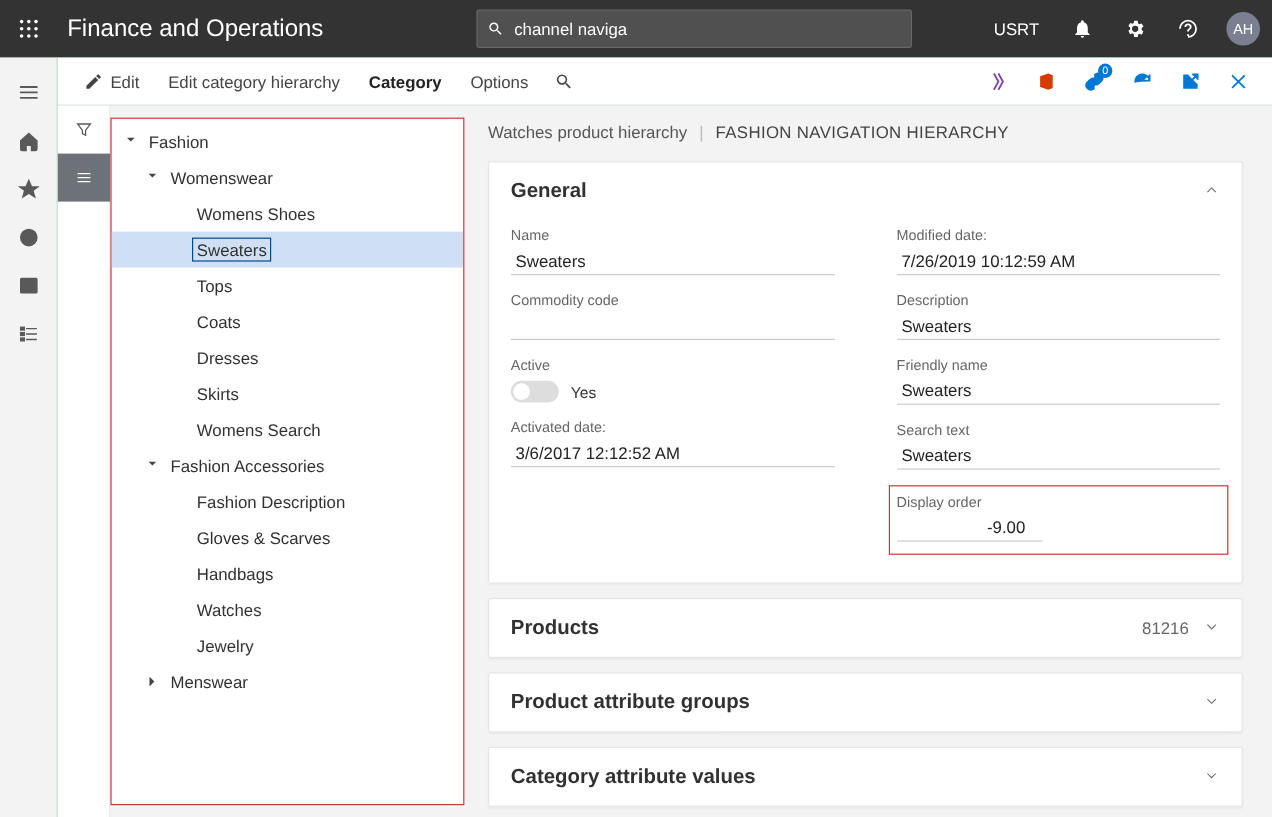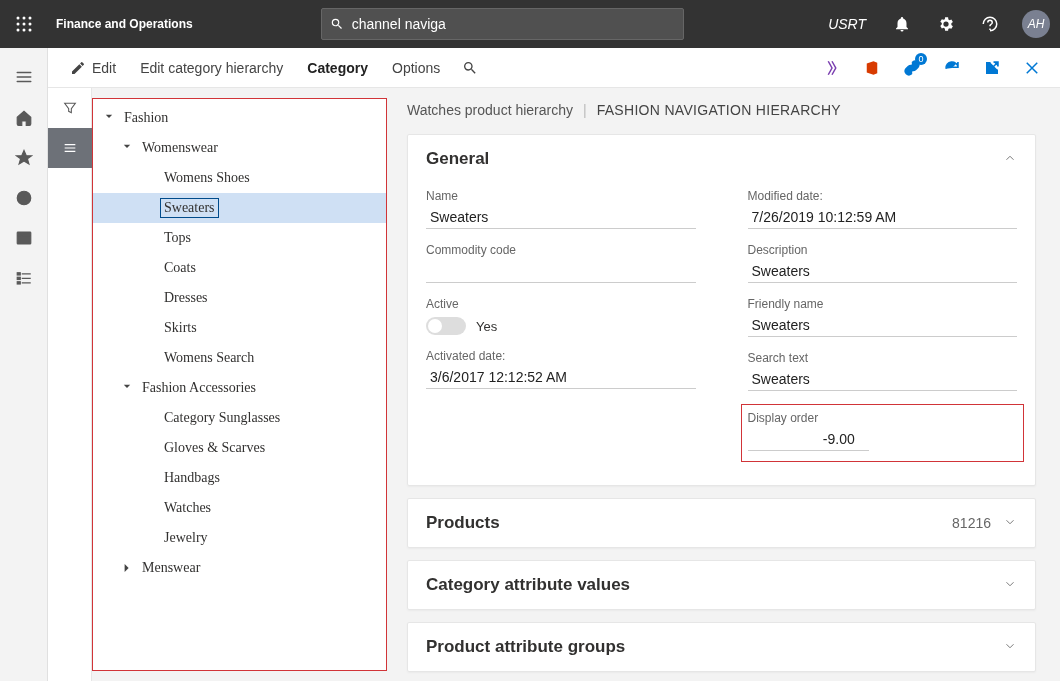--- a/index.html
+++ b/index.html
@@ -2,26 +2,26 @@
 <html><head>
 <meta charset="utf-8">
 <style>
 * { box-sizing: border-box; margin: 0; padding: 0; font-family: "Segoe UI", Arial, sans-serif; }
 body { width: 1060px; height: 681px; background: #f3f3f3; overflow: hidden; font-size: 13px; color: #323130; }
 
 
 .topbar { height: 48px; background: #333333; display: flex; align-items: center; color: #fff; }
 .waffle { width: 48px; height: 48px; display: flex; align-items: center; justify-content: center; cursor: pointer; }
 .waffle svg { fill: #fff; }
-.app-title { font-size: 12px; font-weight: 700; margin-left: 8px; }
+.app-title { font-size: 20px; font-weight: 400; margin-left: 8px; }
 .searchbox { margin-left: 128px; width: 363px; height: 32px; background: #505050; border: 1px solid #666; border-radius: 2px; display: flex; align-items: center; padding: 0 8px; color: #fff; }
 .searchbox svg { fill: #fff; width: 14px; height: 14px; margin-right: 8px; }
 .searchbox input { background: transparent; border: none; outline: none; color: #fff; font-size: 14px; flex: 1; }
 .top-right { margin-left: auto; display: flex; align-items: center; height: 48px; }
-.top-right > * { height: 48px; display: flex; align-items: center; justify-content: center; cursor: pointer; font-style: italic; }
+.top-right > * { height: 48px; display: flex; align-items: center; justify-content: center; cursor: pointer; }
 .company { padding: 0 14px; font-size: 14px; }
 .icon-btn { width: 44px; }
 .icon-btn svg { fill: #fff; width: 18px; height: 18px; }
 .avatar { width: 48px; }
 .avatar-circle { width: 28px; height: 28px; border-radius: 50%; background: #7a8091; color: #fff; display: flex; align-items: center; justify-content: center; font-size: 12px; }
 
 
 .workspace { display: flex; height: calc(681px - 48px); }
 .leftrail { width: 48px; background: #f3f3f3; border-right: 1px solid #e0e0e0; display: flex; flex-direction: column; align-items: center; padding-top: 10px; gap: 4px; }
 .leftrail .rb { width: 40px; height: 36px; display: flex; align-items: center; justify-content: center; cursor: pointer; border-radius: 2px; }
@@ -48,21 +48,21 @@
 .vt-btn.active svg { stroke: #fff; fill: none; }
 
 .treebox { width: 295px; background: #fff; margin: 10px 0 10px 0; border: 1px solid #d13438; padding: 4px 0 8px 0; overflow-y: auto; }
 .tree-node { height: 30px; display: flex; align-items: center; padding-left: 8px; font-size: 14px; cursor: pointer; white-space: nowrap; }
 .tree-caret { width: 12px; display: inline-flex; justify-content: center; align-items: center; margin-right: 6px; }
 .tree-caret svg { width: 8px; height: 8px; fill: #444; }
 .tree-node.level-0 { padding-left: 10px; }
 .tree-node.level-1 { padding-left: 28px; align-items: center; }
 .tree-node.level-2 { padding-left: 50px; }
 .tree-node.selected { background: #cfe0f4; }
-.tree-label { padding: 1px 3px; font-family: Liberation Serif, serif; }
+.tree-label { padding: 1px 3px; }
 .tree-node.selected .tree-label { outline: 1px solid #004b8b; }
 
 .formarea { flex: 1; padding: 14px 24px 0 20px; overflow-y: auto; }
 .breadcrumb { display: flex; align-items: center; gap: 10px; font-size: 14px; color: #555; margin-bottom: 16px; }
 .breadcrumb .sep { color: #bbb; }
 .breadcrumb .current { color: #444; letter-spacing: .3px; }
 
 .panel { background: #fff; border: 1px solid #e6e6e6; border-radius: 2px; margin-bottom: 12px; box-shadow: 0 1px 2px rgba(0,0,0,0.04); }
 .panel-header { height: 48px; display: flex; align-items: center; padding: 0 18px; cursor: pointer; }
 .panel-title { font-size: 17px; font-weight: 600; color: #323130; flex: 1; }
@@ -283,21 +283,21 @@
         <div class="tree-node level-1">
             <span class="tree-caret">
               <svg viewBox="0 0 10 10">
                 <path d="M1 1l4 4 4-4z"></path>
               </svg>
             </span>
             <span class="tree-label">Fashion Accessories</span>
           </div>
         <div class="tree-node level-2">
             <span class="tree-caret"></span>
-            <span class="tree-label">Category Sunglasses</span>
+            <span class="tree-label">Fashion Description</span>
           </div>
         <div class="tree-node level-2">
             <span class="tree-caret"></span>
             <span class="tree-label">Gloves &amp; Scarves</span>
           </div>
         <div class="tree-node level-2">
             <span class="tree-caret"></span>
             <span class="tree-label">Handbags</span>
           </div>
         <div class="tree-node level-2">
@@ -384,32 +384,32 @@
             <span class="panel-title">Products</span>
             <span class="panel-count">81216</span>
             <span class="panel-chev"><svg viewBox="0 0 24 24">
                   <path d="M6 9l6 6 6-6"></path>
                 </svg></span>
           </div>
         </div>
 
         <div class="panel">
           <div class="panel-header">
+            <span class="panel-title">Product attribute groups</span>
+            <span class="panel-chev"><svg viewBox="0 0 24 24">
+                  <path d="M6 9l6 6 6-6"></path>
+                </svg></span>
+          </div>
+        </div>
+
+        <div class="panel">
+          <div class="panel-header">
             <span class="panel-title">Category attribute values</span>
             <span class="panel-chev"><svg viewBox="0 0 24 24">
                   <path d="M6 9l6 6 6-6"></path>
                 </svg></span>
           </div>
         </div>
 
-        <div class="panel">
-          <div class="panel-header">
-            <span class="panel-title">Product attribute groups</span>
-            <span class="panel-chev"><svg viewBox="0 0 24 24">
-                  <path d="M6 9l6 6 6-6"></path>
-                </svg></span>
-          </div>
-        </div>
-
       </div>
     </div>
   </div>
 </div>
 
 </body></html>

